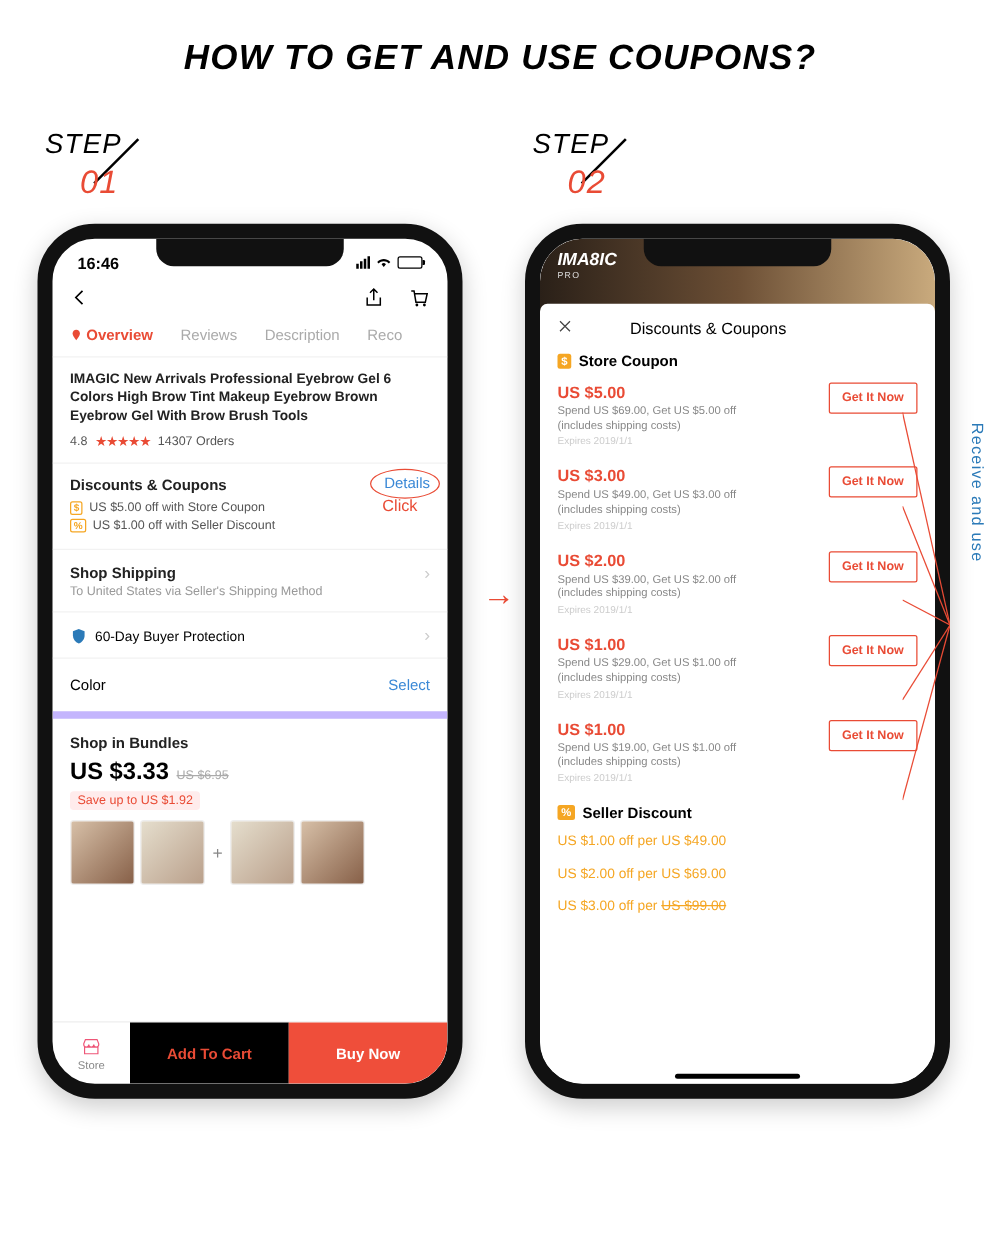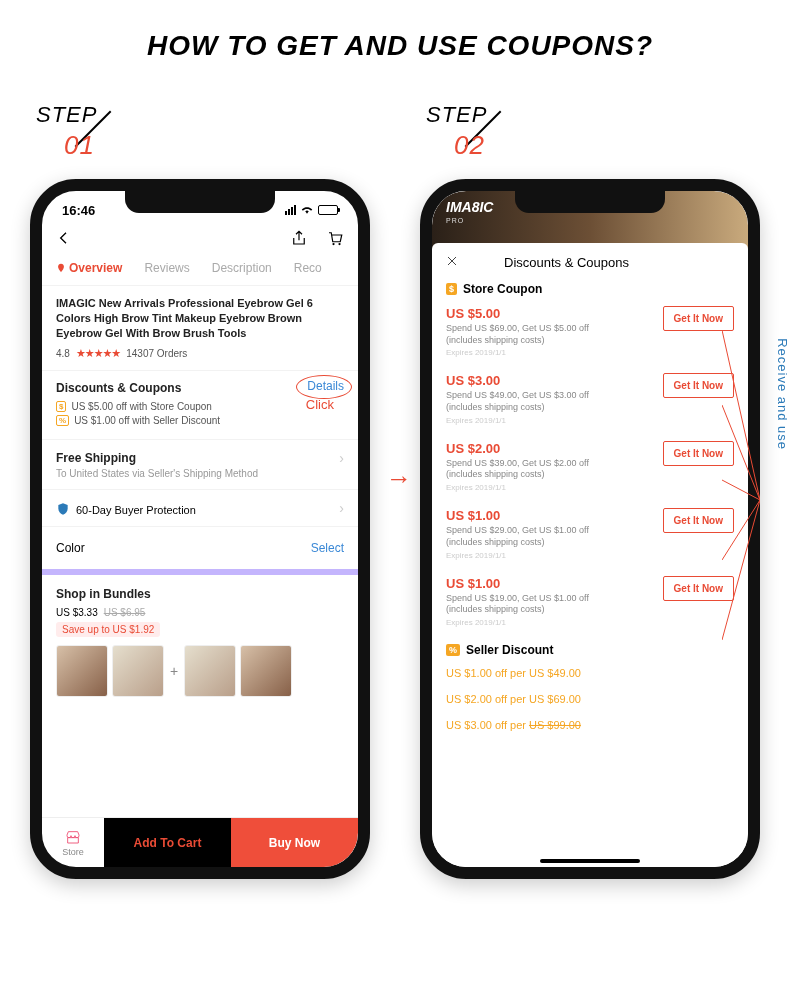--- a/index.html
+++ b/index.html
@@ -139,21 +139,21 @@
   .section-rel{position:relative;}
   .row-flex{display:flex;justify-content:space-between;align-items:center;}
   .chev{color:#ccc;font-size:14px;}
   .ship-sub{font-size:10px;color:#999;margin-top:2px;}
   .protect-row{display:flex;align-items:flex-end;gap:6px;padding:10px 14px;border-bottom:1px solid #f2f2f2;}
   .shield{width:14px;height:14px;}
   .color-row{display:flex;justify-content:space-between;padding:14px;border-bottom:6px solid #c4b5fd;font-size:12px;}
   .select-link{color:#3a88d6;}
   .bundles{padding:12px 14px;}
   .price-row{display:flex;align-items:baseline;gap:6px;margin-top:4px;}
-  .price-now{font-size:10px;font-weight:400;}
+  .price-now{font-size:19px;font-weight:700;}
   .price-old{font-size:10px;color:#aaa;text-decoration:line-through;}
   .save-box{display:inline-block;background:#ffecec;color:#e94b35;font-size:10px;padding:2px 6px;border-radius:3px;margin-top:4px;}
   .bundle-imgs{display:flex;gap:4px;margin-top:8px;align-items:center;}
   .thumb{width:52px;height:52px;background:linear-gradient(135deg,#d7c0a8,#876048);border:1px solid #eee;border-radius:3px;}
   .thumb.alt{background:linear-gradient(135deg,#e5decd,#b99f8a);}
   .plus{font-size:14px;color:#888;padding:0 2px;}
   .bottom-bar{position:absolute;bottom:0;left:0;right:0;height:50px;display:flex;border-top:1px solid #eee;}
   .store-btn{width:62px;display:flex;flex-direction:column;align-items:center;justify-content:center;font-size:9px;color:#888;gap:2px;}
   .store-btn svg{width:18px;height:16px;}
   .add-cart{flex:1;background:#000000;color:#e94b35;display:flex;align-items:center;justify-content:center;font-size:12px;font-weight:600;}
@@ -265,21 +265,21 @@
             <span class="badge-box">%</span>
             <span>US $1.00 off with Seller Discount</span>
           </div>
           <span class="details-link" style="top:8px;">Details</span>
           <div class="details-circle" style="top:4px;"></div>
           <span class="click-label">Click</span>
         </div>
 
         <div class="prod-block">
           <div class="row-flex">
-            <span class="section-head" style="margin:0">Free Shipping</span>
+            <span class="section-head" style="margin:0">Shop Shipping</span>
             <span class="chev">›</span>
           </div>
           <div class="ship-sub">To United States via Seller's Shipping Method</div>
         </div>
 
         <div class="protect-row">
           <svg class="shield" viewBox="0 0 24 24">
               <path d="M12 2l8 3v6c0 5-3 9-8 11-5-2-8-6-8-11V5z" fill="#2b7ab8"></path>
             </svg>
           <span style="font-size:11px;">60-Day Buyer Protection</span>

